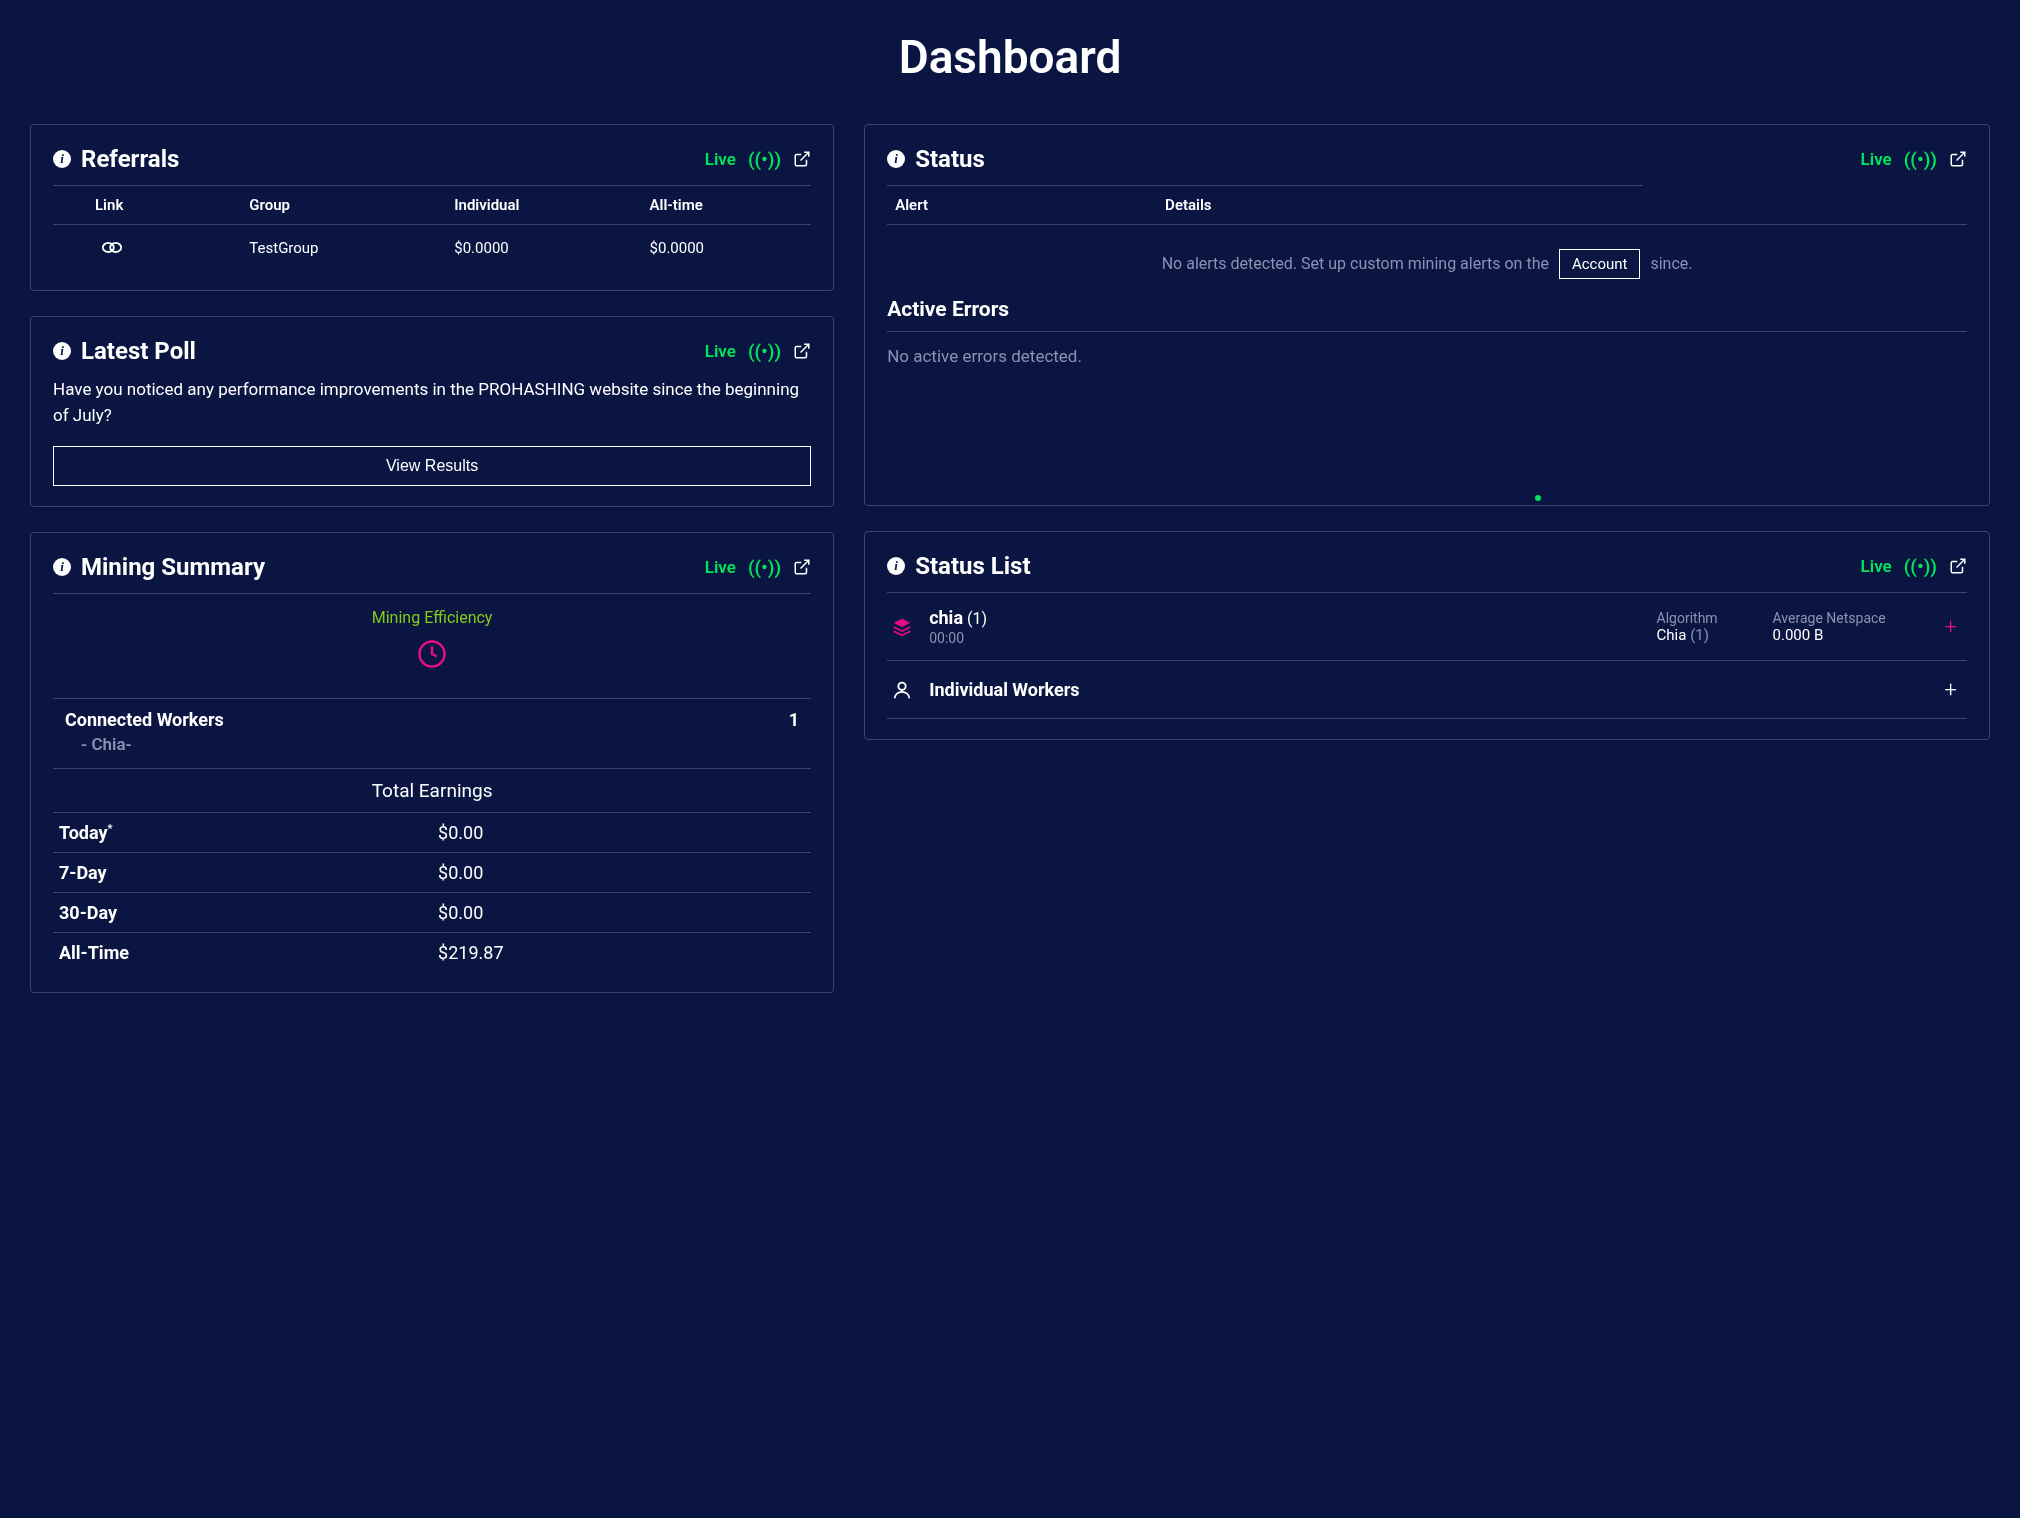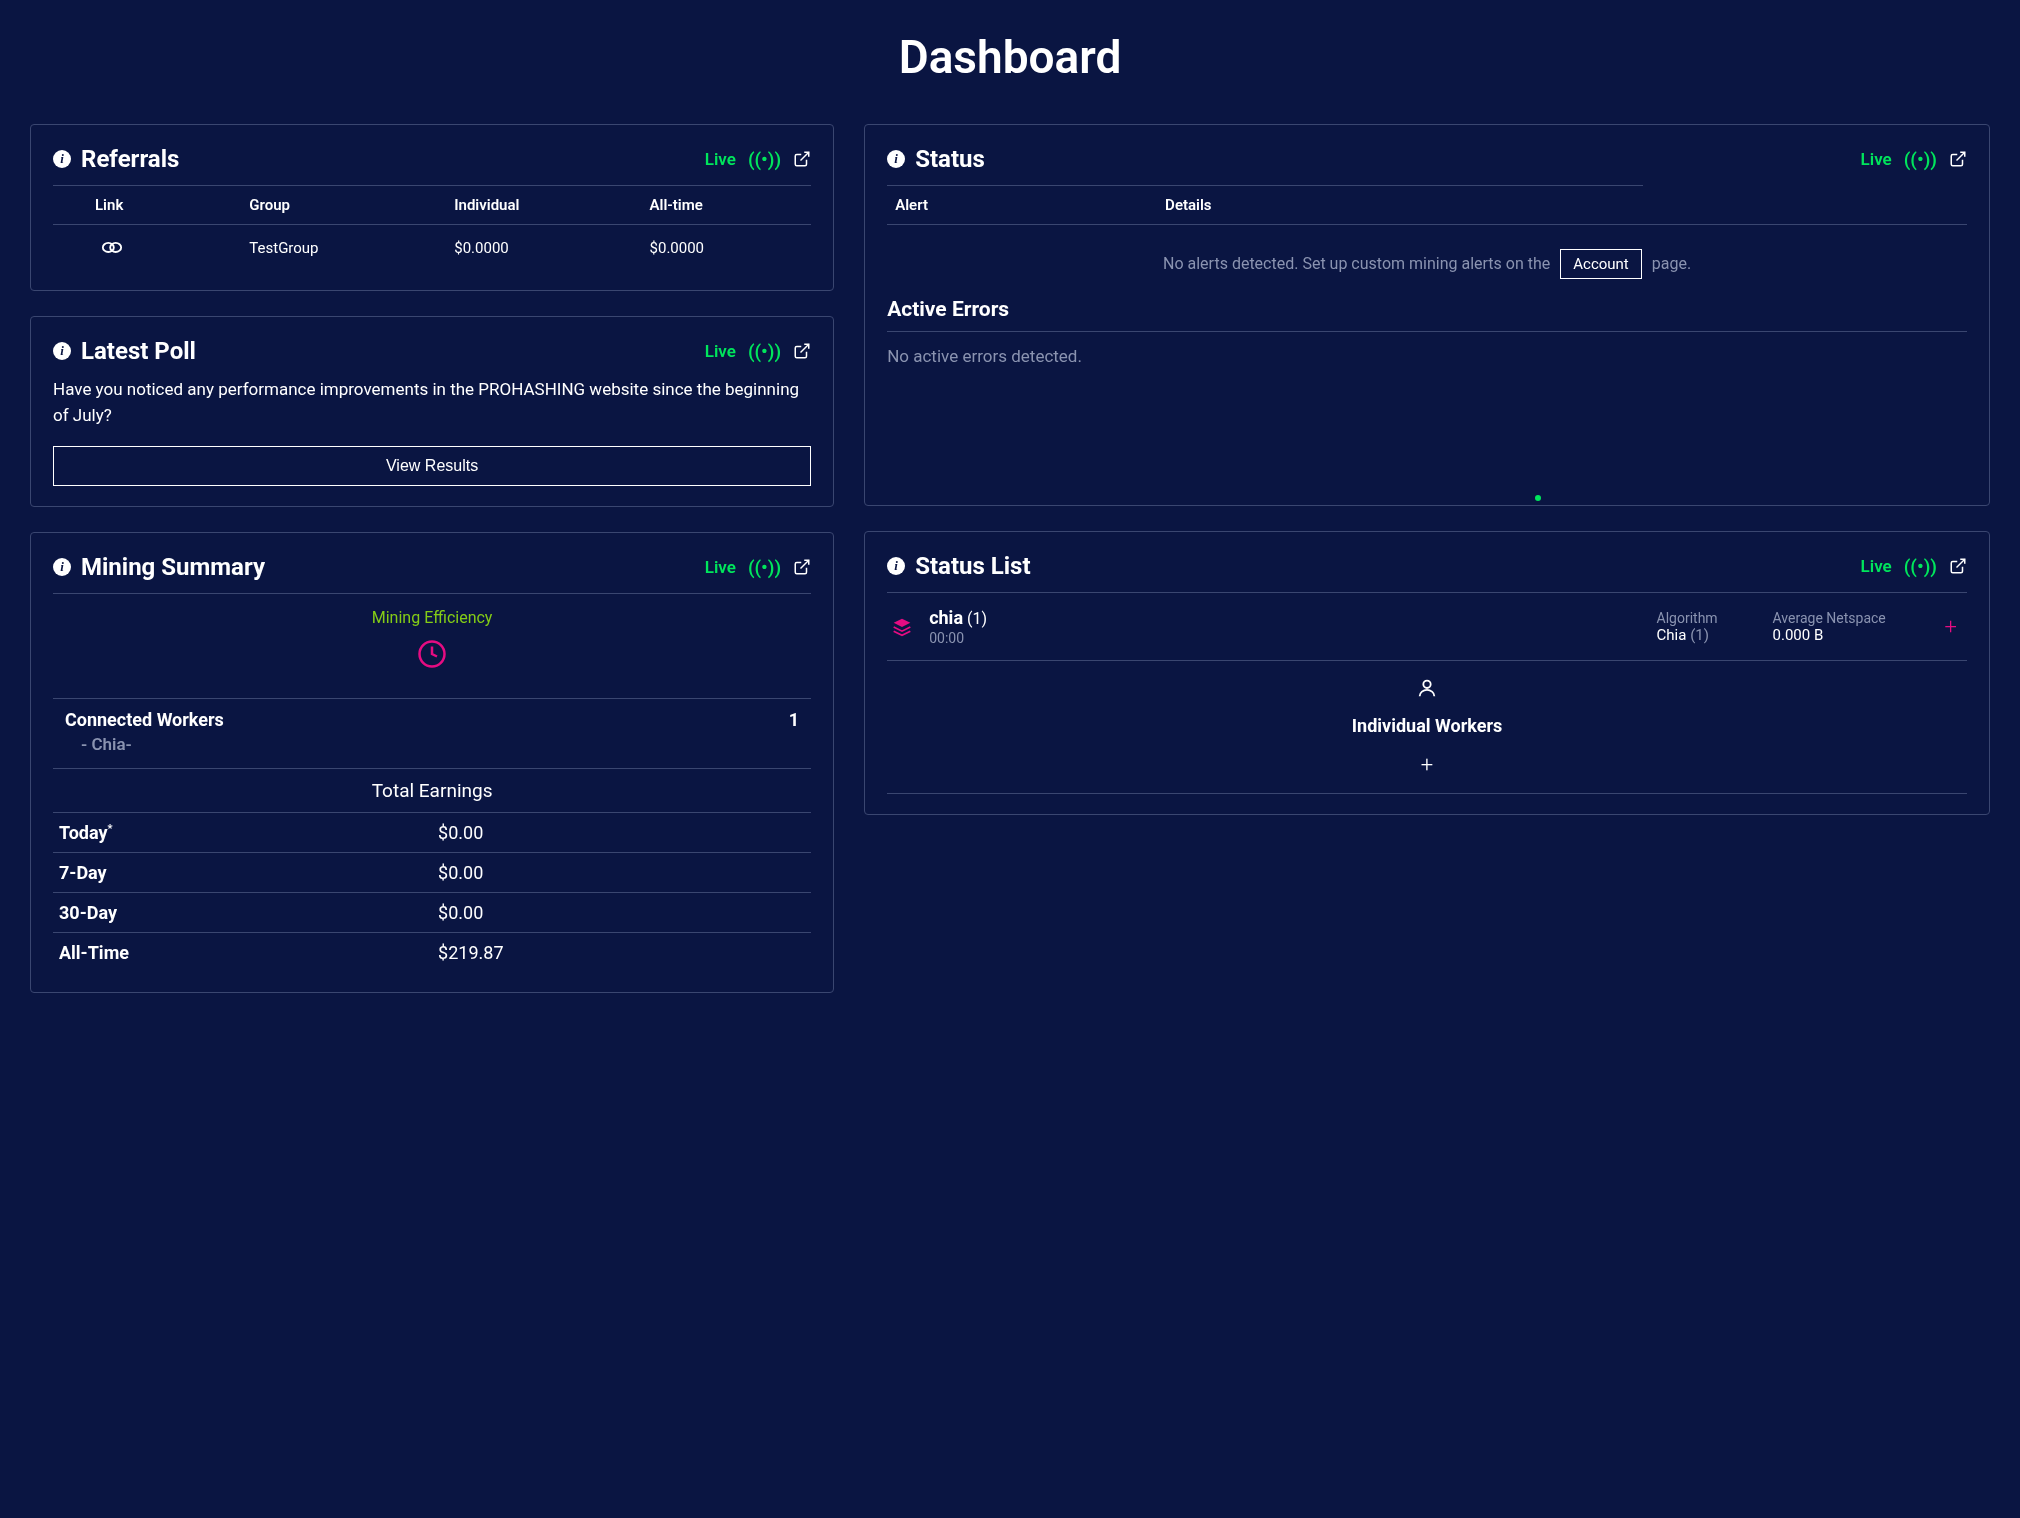--- a/index.html
+++ b/index.html
@@ -327,21 +327,20 @@
     stroke: #ffffff;
     fill: none;
     stroke-width: 2;
   }
   .indiv-workers-row {
     display: flex;
     align-items: center;
     padding: 16px 4px;
     border-bottom: 1px solid #3a4670;
     gap: 16px;
-    flex-direction: column;
   }
   .indiv-title {
     flex: 1;
     font-size: 18px;
     font-weight: 700;
   }
   .status-card {
     min-height: 370px;
   }
   .green-dot {
@@ -511,21 +510,21 @@
         <thead>
           <tr>
             <th style="width:25%">Alert</th>
             <th>Details</th>
           </tr>
         </thead>
       </table>
       <div class="no-alerts">
         <span>No alerts detected. Set up custom mining alerts on the</span>
         <span class="account-btn">Account</span>
-        <span>page.</span>
+        <span>since.</span>
       </div>
       <div class="active-errors-title">Active Errors</div>
       <hr class="active-errors-hr">
       <div class="no-errors-text">No active errors detected.</div>
       <span class="green-dot"></span>
     </div>
 
     <div class="card">
       <div class="card-header">
         <div class="card-title-group">

